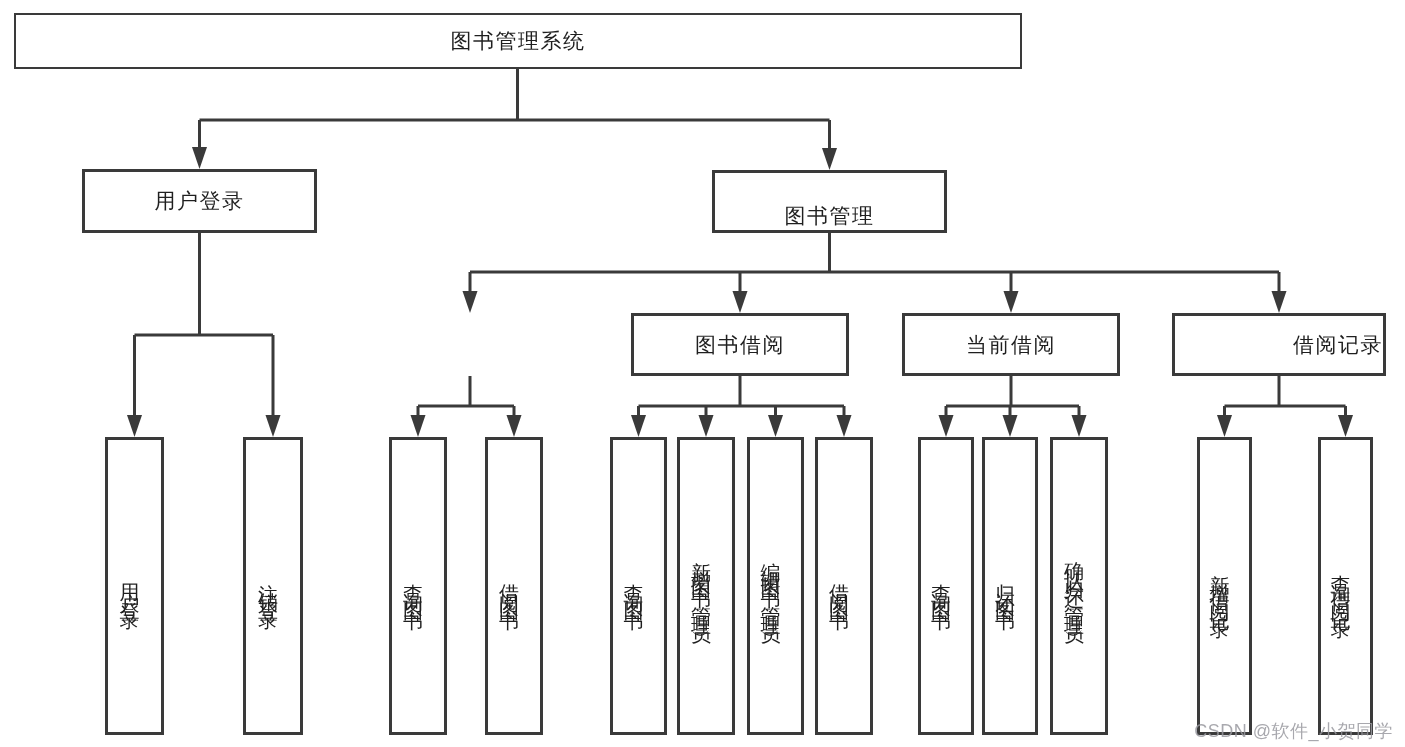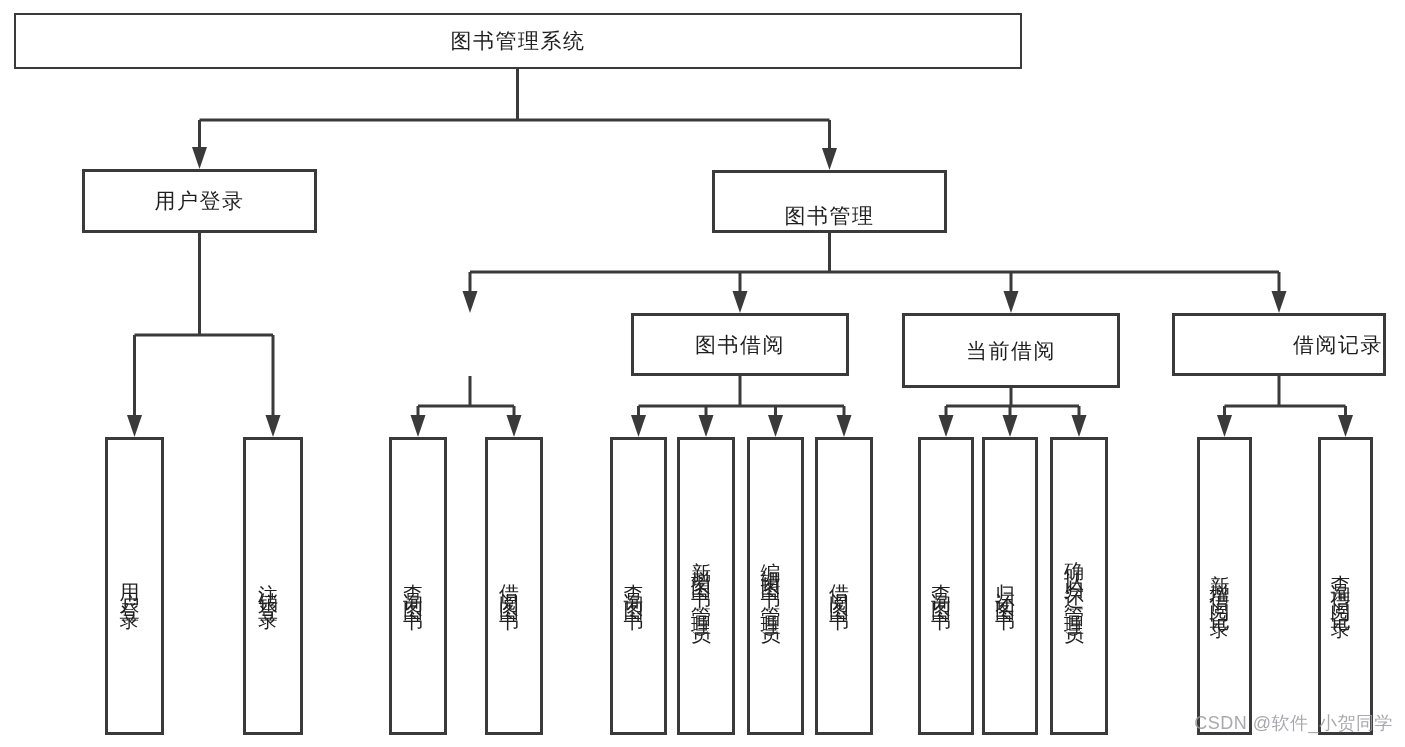--- a/index.html
+++ b/index.html
@@ -27,21 +27,21 @@
     border:3px solid var(--line);
     display:flex;align-items:center;justify-content:center;
     color:var(--text);
   }
   .leaf span{
     writing-mode:vertical-rl;text-orientation:mixed;
     font-size:20px;letter-spacing:9px;line-height:1;
     white-space:nowrap;margin-block-end:-9px;
   }
   .watermark{
-    position:absolute;right:12px;bottom:12px;
+    position:absolute;right:12px;bottom:4px;
     color:var(--watermark);font-size:18px;letter-spacing:0.5px;
     opacity:0.85;z-index:5;margin-left:20px;
   }
 </style>
 </head>
 <body>
 
 <div class="stage">
 
   <svg class="connectors" viewBox="0 0 1405 747" aria-hidden="true">
@@ -87,21 +87,21 @@
   <div class="node" style="left:82px;top:169px;width:235px;height:64px;">
     <span>用户登录</span>
   </div>
   <div class="node" style="left:712px;top:170px;width:235px;height:63px;align-items:flex-end;">
     <span>图书管理</span>
   </div>
 
   <div class="node" style="left:631px;top:313px;width:218px;height:63px;">
     <span>图书借阅</span>
   </div>
-  <div class="node" style="left:902px;top:313px;width:218px;height:75px;">
+  <div class="node" style="left:902px;top:313px;width:218px;height:63px;">
     <span>当前借阅</span>
   </div>
   <div class="node" style="left:1172px;top:313px;width:214px;height:63px;justify-content:flex-end;">
     <span>借阅记录</span>
   </div>
 
   <div class="leaf" style="left:105px;top:437px;width:59px;height:298px;">
     <span>用户登录</span>
   </div>
   <div class="leaf" style="left:243px;top:437px;width:60px;height:298px;">

